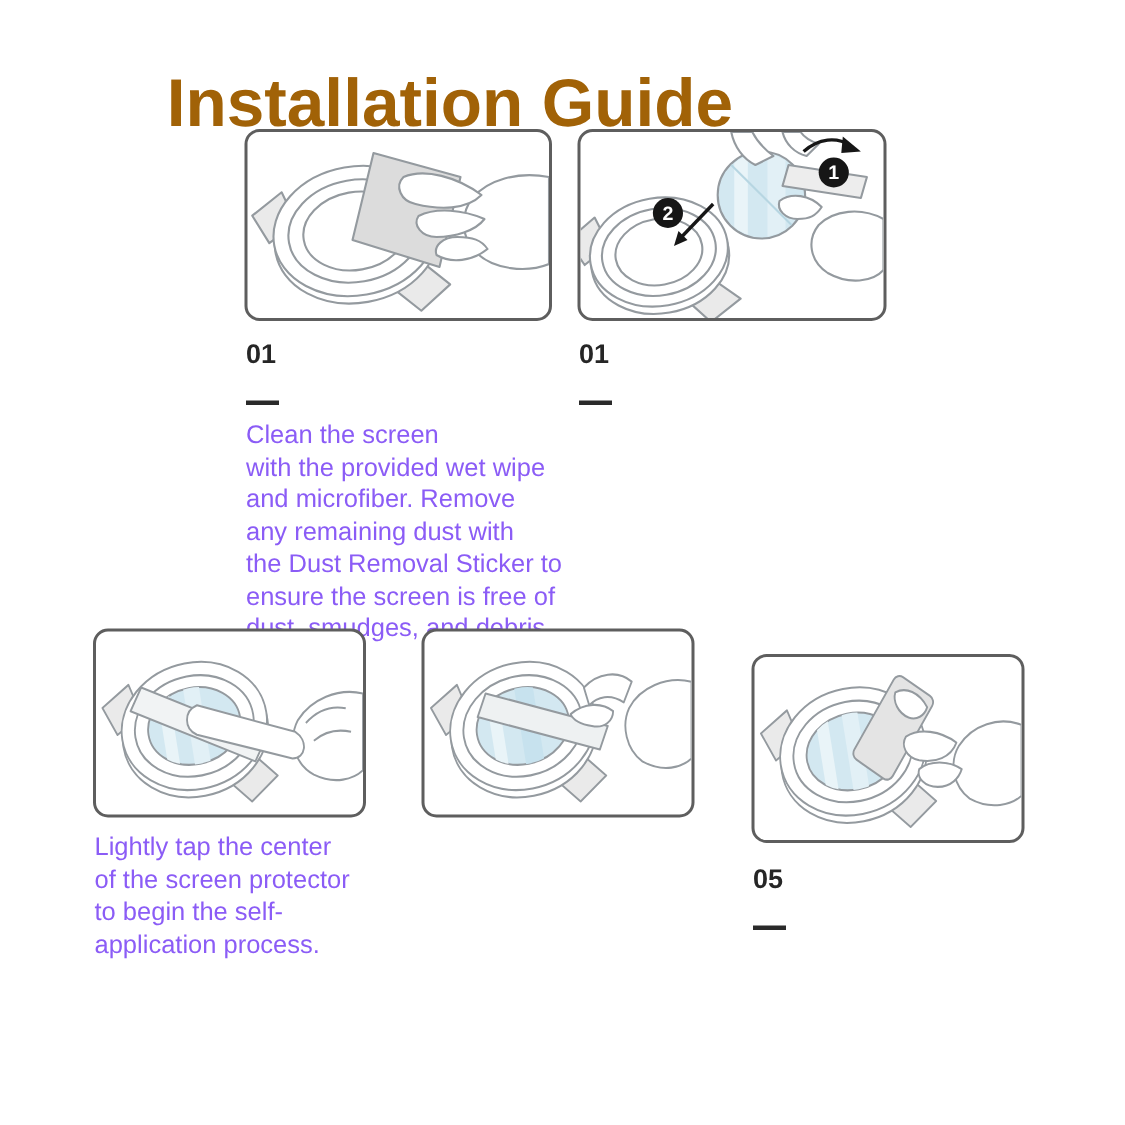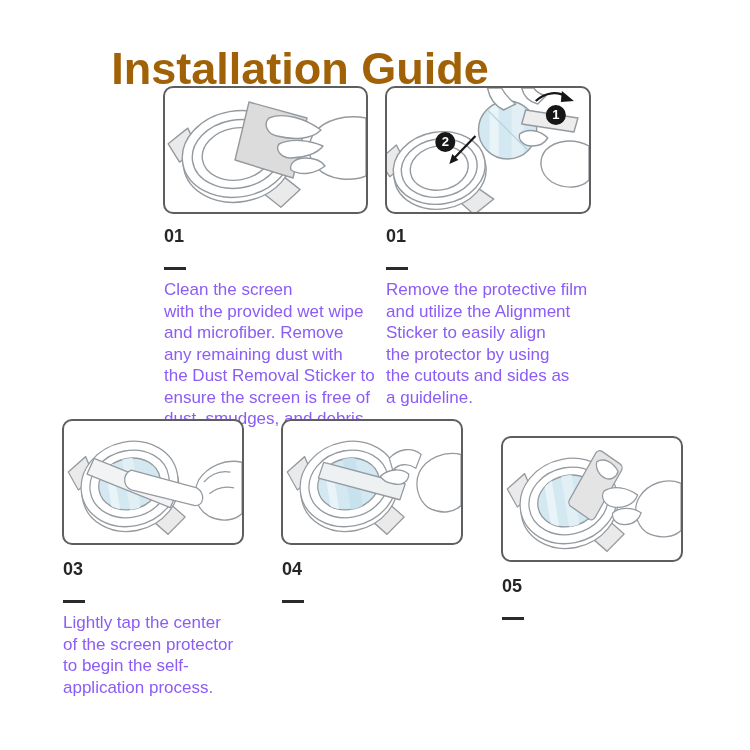--- a/index.html
+++ b/index.html
@@ -113,26 +113,20 @@
           <path d="M88,48 L67,70" fill="none" stroke="#161616" stroke-width="2.2"></path>
           <polygon points="62,76 71,72 65,66" fill="#161616"></polygon>
         </g>
         <g>
           <circle cx="58" cy="54" r="10" fill="#161616"></circle>
           <text x="58" y="58.5" text-anchor="middle" font-size="13" font-weight="bold" fill="#ffffff">2</text>
         </g>
       </svg>
     </div>
     <div class="num"><span>01</span></div>
-    <p class="desc">Remove the protective film
-and utilize the Alignment
-Sticker to easily align
-the protector by using
-the cutouts and sides as
-a guideline.</p>
   </section>
 
   <section class="step s3">
     <div class="panel">
       <svg viewBox="0 0 201 124" preserveAspectRatio="none">
         <g stroke="#949a9f" stroke-width="1.4" fill="#ffffff" stroke-linejoin="round">
           <g transform="translate(74,64) rotate(-10)">
             <defs>
                 <clipPath id="p3clip">
                   <ellipse cx="0" cy="0" rx="35" ry="26"></ellipse>
@@ -150,21 +144,20 @@
             </g>
           </g>
           <path d="M34,38 L128,72 L120,88 L26,54 Z" fill="#f1f3f4"></path>
           <path d="M201,42 C182,38 162,46 152,60 C144,74 150,90 164,97 C180,104 194,100 201,94 Z"></path>
           <path d="M76,50 C66,54 66,66 76,70 L148,86 C158,86 160,74 150,68 Z"></path>
           <path d="M158,62 C166,54 176,50 188,52" fill="none"></path>
           <path d="M164,74 C172,68 182,66 192,68" fill="none"></path>
         </g>
       </svg>
     </div>
-    <div class="num"><span>03</span></div>
     <p class="desc">Lightly tap the center
 of the screen protector
 to begin the self-
 application process.</p>
   </section>
 
   <section class="step s4">
     <div class="panel">
       <svg viewBox="0 0 201 124" preserveAspectRatio="none">
         <g stroke="#949a9f" stroke-width="1.4" fill="#ffffff" stroke-linejoin="round">
@@ -185,21 +178,20 @@
               <rect x="-2" y="-30" width="14" height="60" fill="#c7e2ee"></rect>
             </g>
           </g>
           <path d="M46,42 L138,64 L132,80 L40,58 Z" fill="#eef1f2"></path>
           <path d="M201,34 C182,30 162,38 154,52 C148,64 152,80 164,88 C180,96 194,92 201,86 Z"></path>
           <path d="M120,38 C130,28 146,26 156,34 L150,48 C140,42 130,44 124,50 Z"></path>
           <path d="M110,56 C120,48 134,48 142,54 C142,60 136,66 126,64 C118,63 112,60 110,56 Z"></path>
         </g>
       </svg>
     </div>
-    <div class="num"><span>04</span></div>
   </section>
 
   <section class="step s5">
     <div class="panel">
       <svg viewBox="0 0 201 124" preserveAspectRatio="none">
         <g stroke="#949a9f" stroke-width="1.4" fill="#ffffff" stroke-linejoin="round">
           <g transform="translate(74,64) rotate(-10)">
             <defs>
                 <clipPath id="p5clip">
                   <ellipse cx="0" cy="0" rx="35" ry="26"></ellipse>

